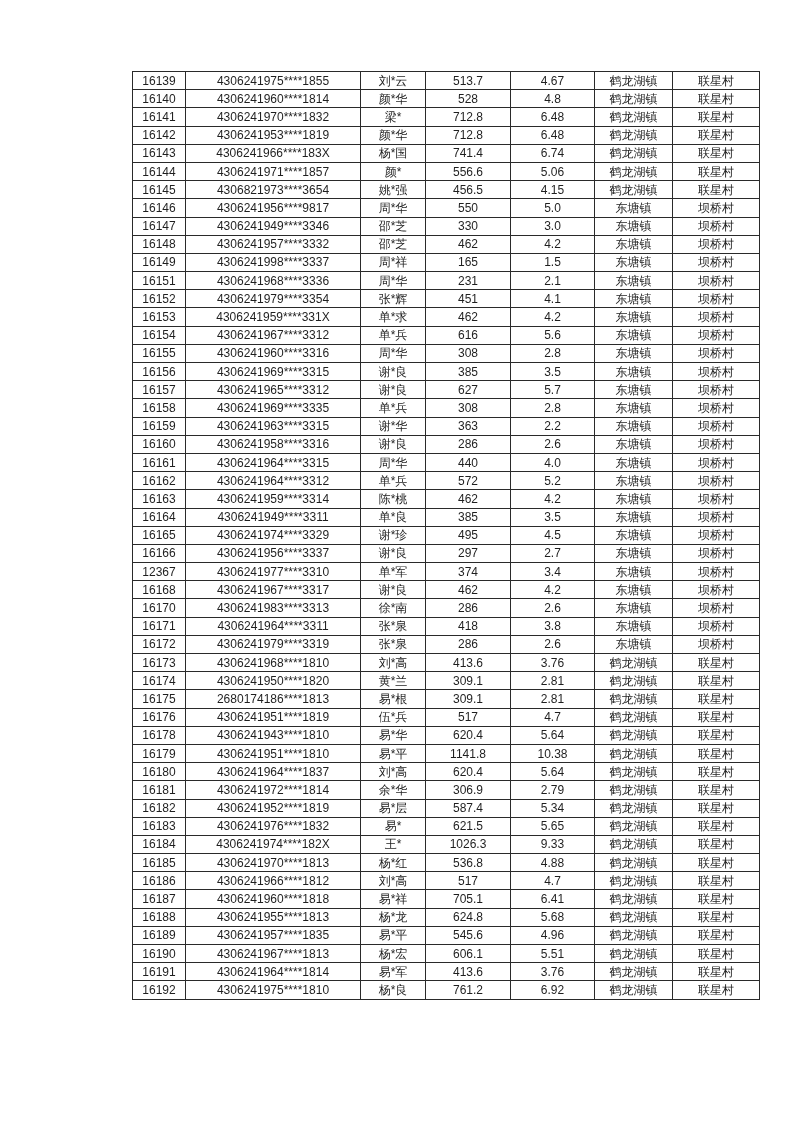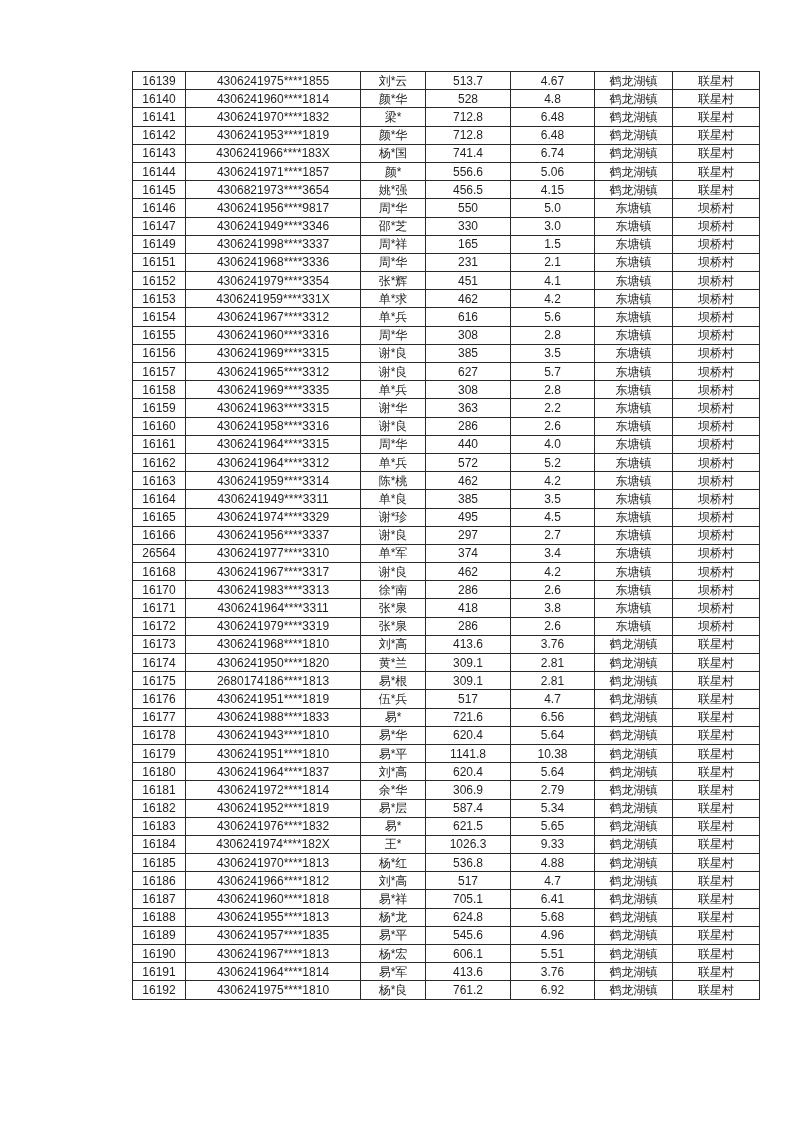--- a/index.html
+++ b/index.html
@@ -127,20 +127,29 @@
         <tr>
           <td>16147</td>
           <td>4306241949****3346</td>
           <td>邵*芝</td>
           <td>330</td>
           <td>3.0</td>
           <td>东塘镇</td>
           <td>坝桥村</td>
         </tr>
         <tr>
+          <td>16148</td>
+          <td>4306241957****3332</td>
+          <td>邵*芝</td>
+          <td>462</td>
+          <td>4.2</td>
+          <td>东塘镇</td>
+          <td>坝桥村</td>
+        </tr>
+        <tr>
           <td>16149</td>
           <td>4306241998****3337</td>
           <td>周*祥</td>
           <td>165</td>
           <td>1.5</td>
           <td>东塘镇</td>
           <td>坝桥村</td>
         </tr>
         <tr>
           <td>16151</td>
@@ -280,21 +289,21 @@
         <tr>
           <td>16166</td>
           <td>4306241956****3337</td>
           <td>谢*良</td>
           <td>297</td>
           <td>2.7</td>
           <td>东塘镇</td>
           <td>坝桥村</td>
         </tr>
         <tr>
-          <td>26564</td>
+          <td>12367</td>
           <td>4306241977****3310</td>
           <td>单*军</td>
           <td>374</td>
           <td>3.4</td>
           <td>东塘镇</td>
           <td>坝桥村</td>
         </tr>
         <tr>
           <td>16168</td>
           <td>4306241967****3317</td>
@@ -361,29 +370,20 @@
         <tr>
           <td>16176</td>
           <td>4306241951****1819</td>
           <td>伍*兵</td>
           <td>517</td>
           <td>4.7</td>
           <td>鹤龙湖镇</td>
           <td>联星村</td>
         </tr>
         <tr>
-          <td>16177</td>
-          <td>4306241988****1833</td>
-          <td>易*</td>
-          <td>721.6</td>
-          <td>6.56</td>
-          <td>鹤龙湖镇</td>
-          <td>联星村</td>
-        </tr>
-        <tr>
           <td>16178</td>
           <td>4306241943****1810</td>
           <td>易*华</td>
           <td>620.4</td>
           <td>5.64</td>
           <td>鹤龙湖镇</td>
           <td>联星村</td>
         </tr>
         <tr>
           <td>16179</td>

